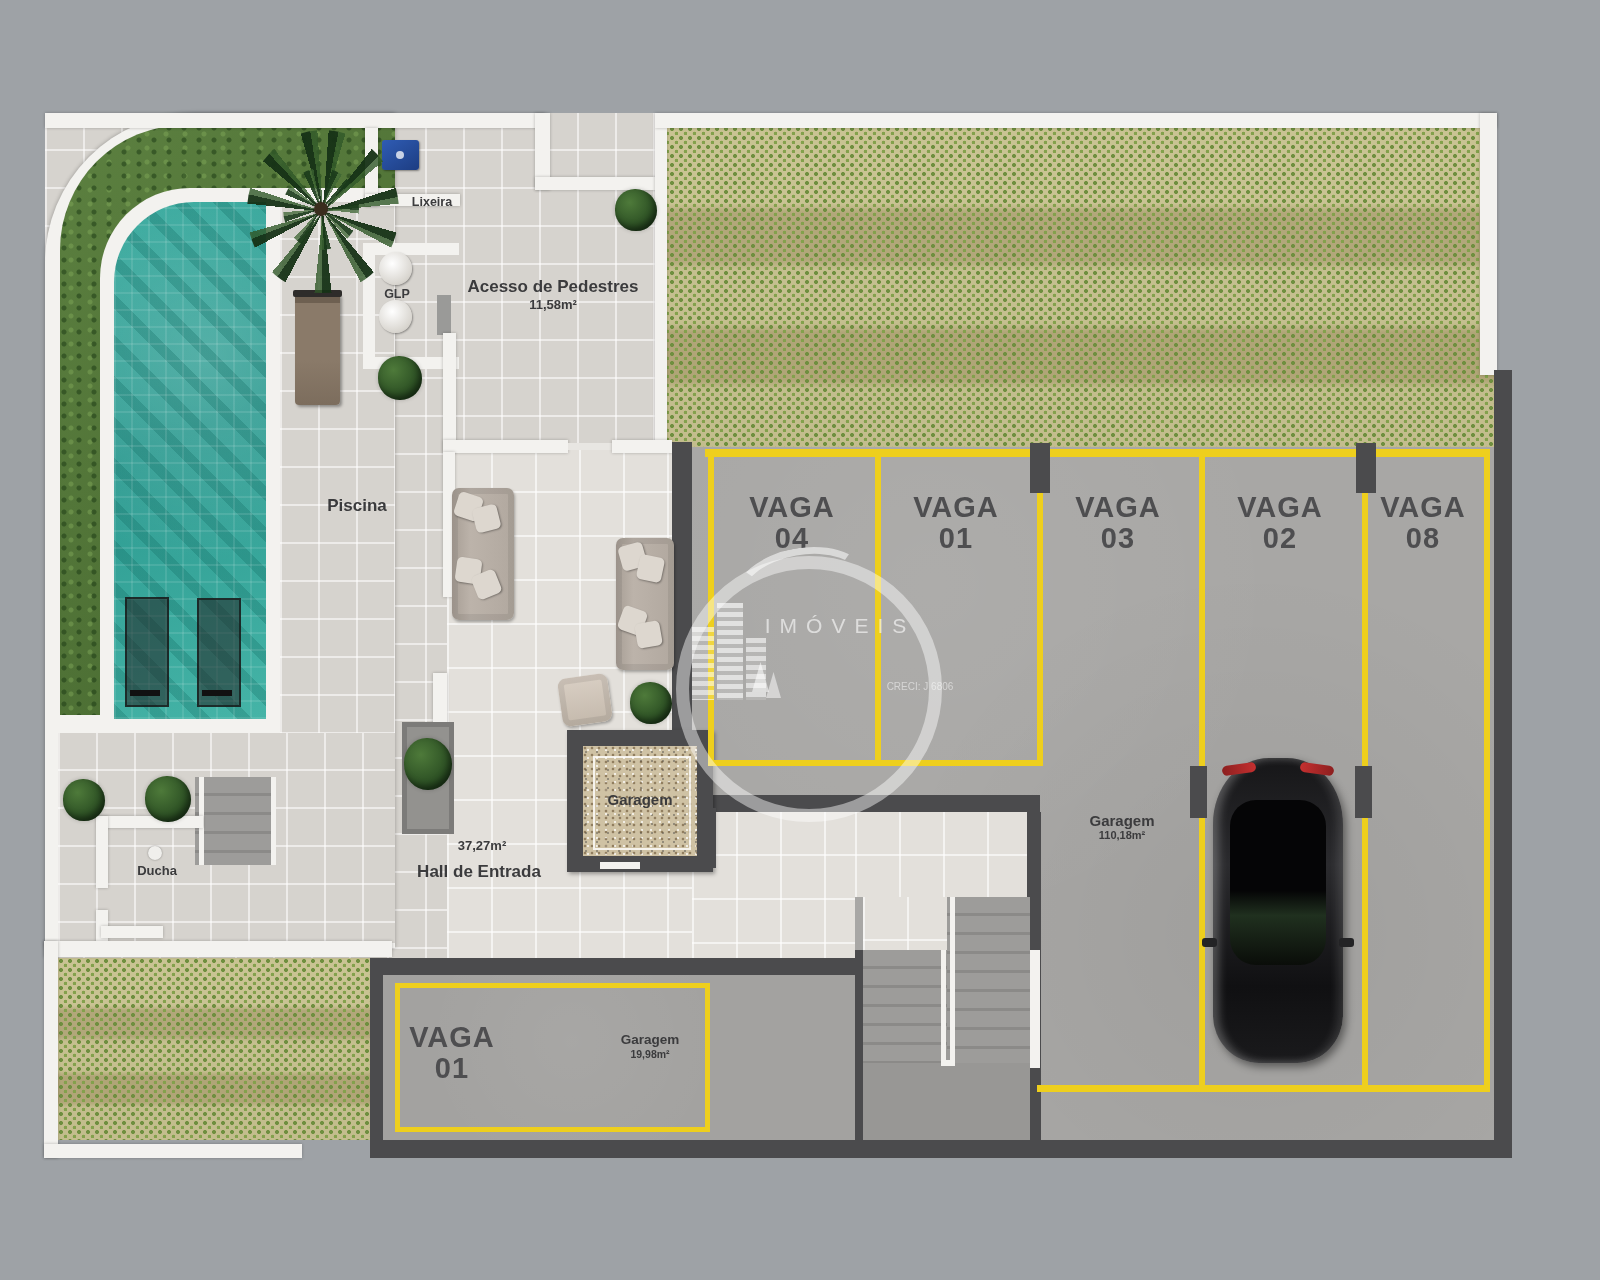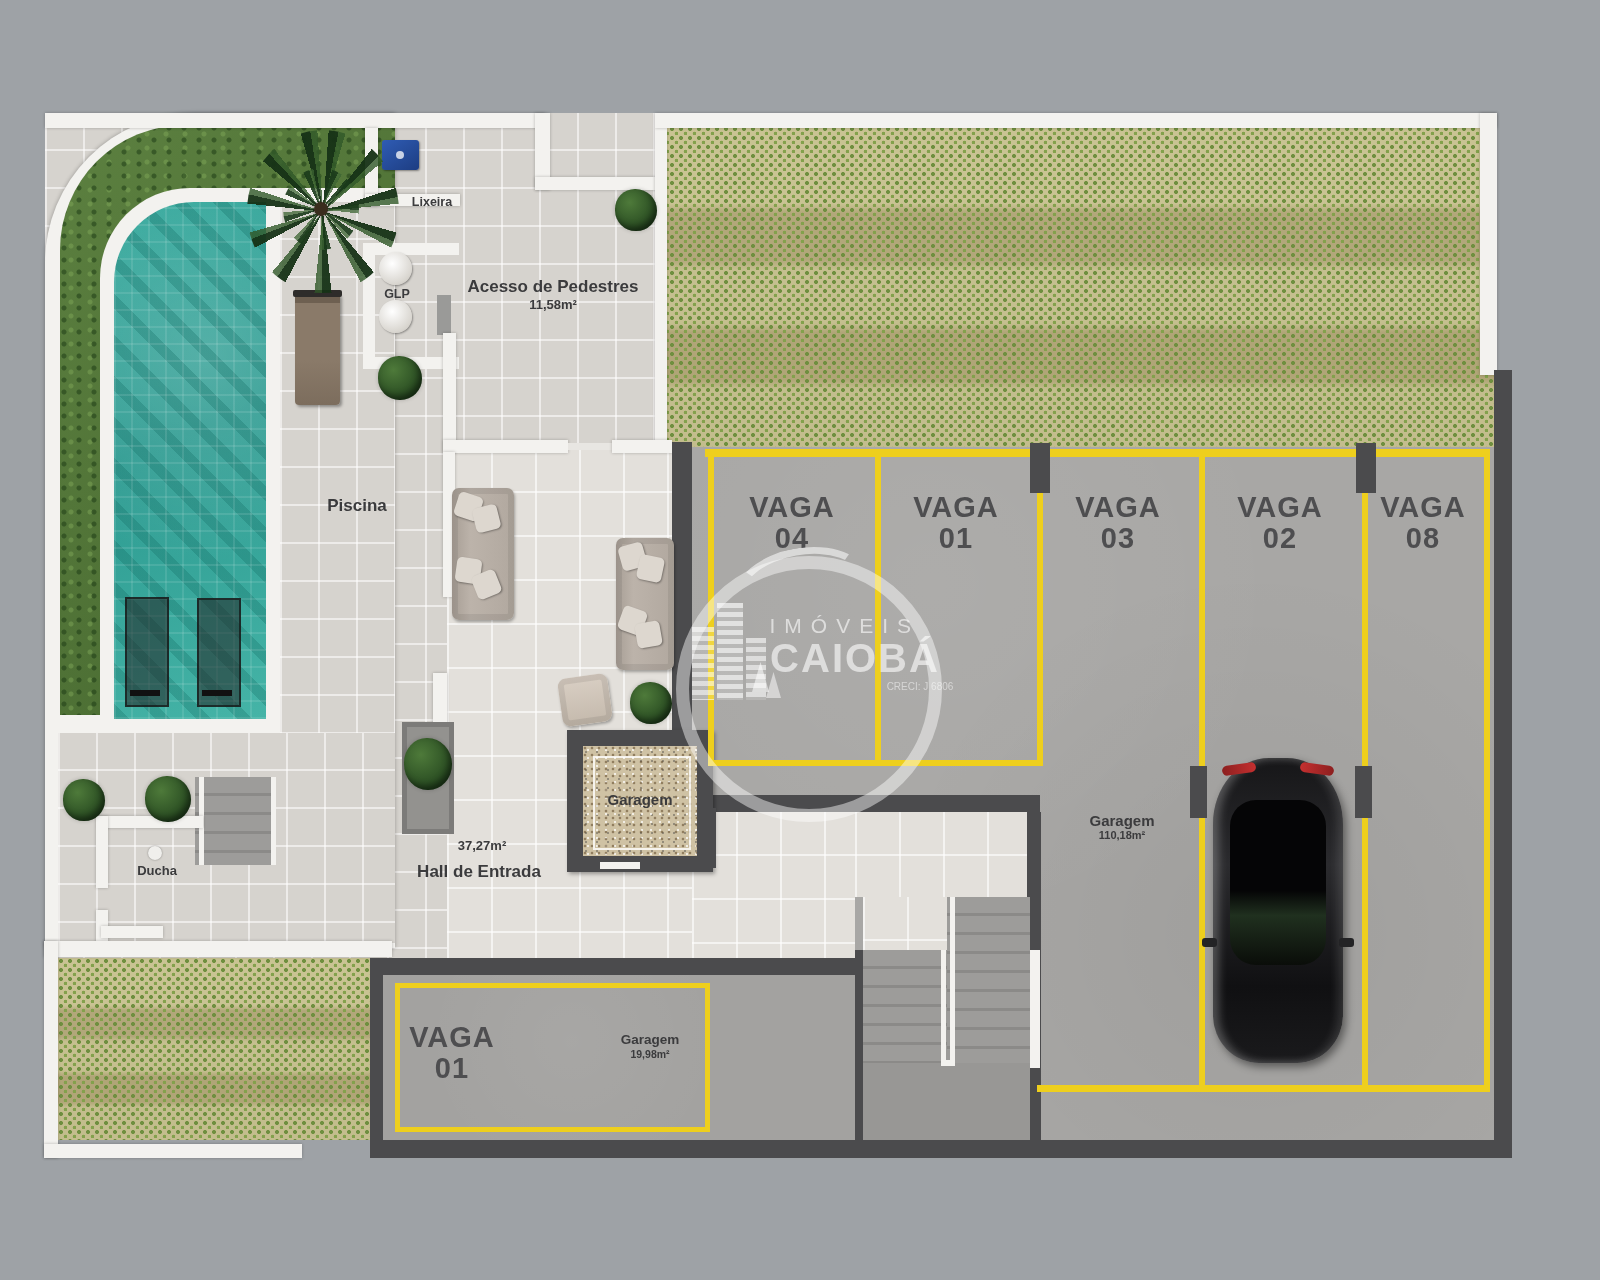--- a/index.html
+++ b/index.html
@@ -240,17 +240,16 @@
   <div class="abs lbl" style="left:650px;top:1032px;font-size:13.5px;">Garagem</div>
   <div class="abs lbl" style="left:650px;top:1048px;font-size:10.5px;">19,98m²</div>
 
   <div class="abs" style="left:676px;top:556px;width:240px;height:240px;border:13px solid rgba(255,255,255,.45);border-radius:50%;"></div>
   <div class="abs" style="left:735px;top:548px;width:120px;height:66px;border:7px solid transparent;border-top:7px solid rgba(255,255,255,.55);border-radius:50%;transform:rotate(-10deg);"></div>
   <div class="abs" style="left:692px;top:627px;width:22px;height:73px;background:repeating-linear-gradient(180deg, rgba(255,255,255,.6) 0 5px, rgba(255,255,255,.15) 5px 9px);"></div>
   <div class="abs" style="left:717px;top:603px;width:26px;height:97px;background:repeating-linear-gradient(180deg, rgba(255,255,255,.65) 0 5px, rgba(255,255,255,.18) 5px 9px);"></div>
   <div class="abs" style="left:746px;top:638px;width:20px;height:62px;background:repeating-linear-gradient(180deg, rgba(255,255,255,.6) 0 5px, rgba(255,255,255,.15) 5px 9px);"></div>
   <div class="abs" style="left:752px;top:662px;width:17px;height:30px;background:rgba(255,255,255,.55);clip-path:polygon(50% 0,100% 100%,0 100%);"></div>
   <div class="abs" style="left:766px;top:672px;width:15px;height:26px;background:rgba(255,255,255,.5);clip-path:polygon(50% 0,100% 100%,0 100%);"></div>
-  <div class="abs wm" style="left:760px;top:614px;width:160px;font-size:21px;letter-spacing:9px;text-align:right;">IMÓVEIS</div>
-  <div class="abs wm" style="left:755px;top:636px;width:200px;font-size:40px;font-weight:bold;text-align:center;letter-spacing:2px;">CAIOBÁ</div>
+  <div class="abs wm" style="left:760px;top:614px;width:160px;font-size:21px;letter-spacing:9px;text-align:center;">IMÓVEIS</div>
   <div class="abs wm" style="left:860px;top:681px;width:120px;font-size:10px;text-align:center;color:rgba(255,255,255,.5);">CRECI: J 6806</div>
 
 </div>
 
 </body></html>

